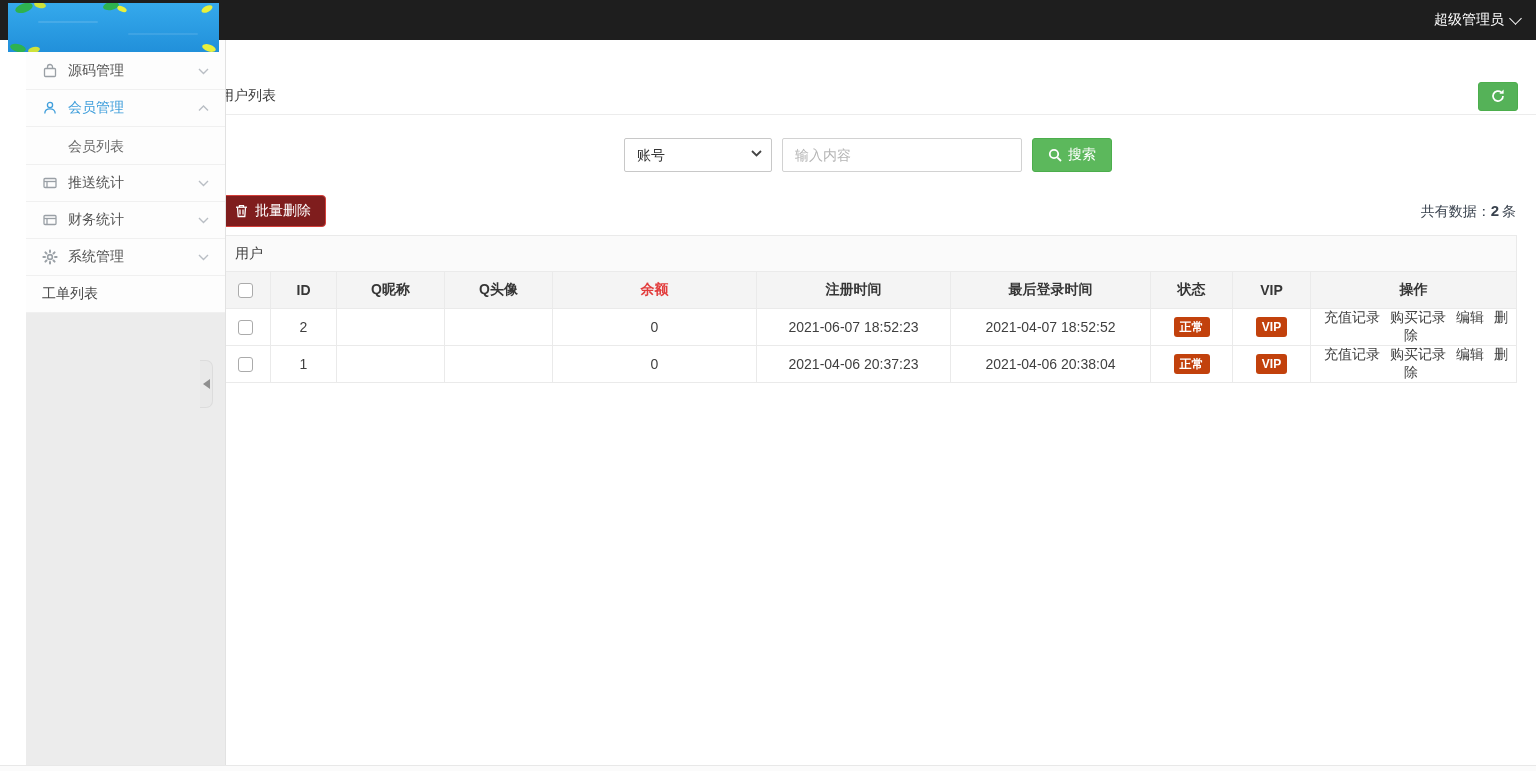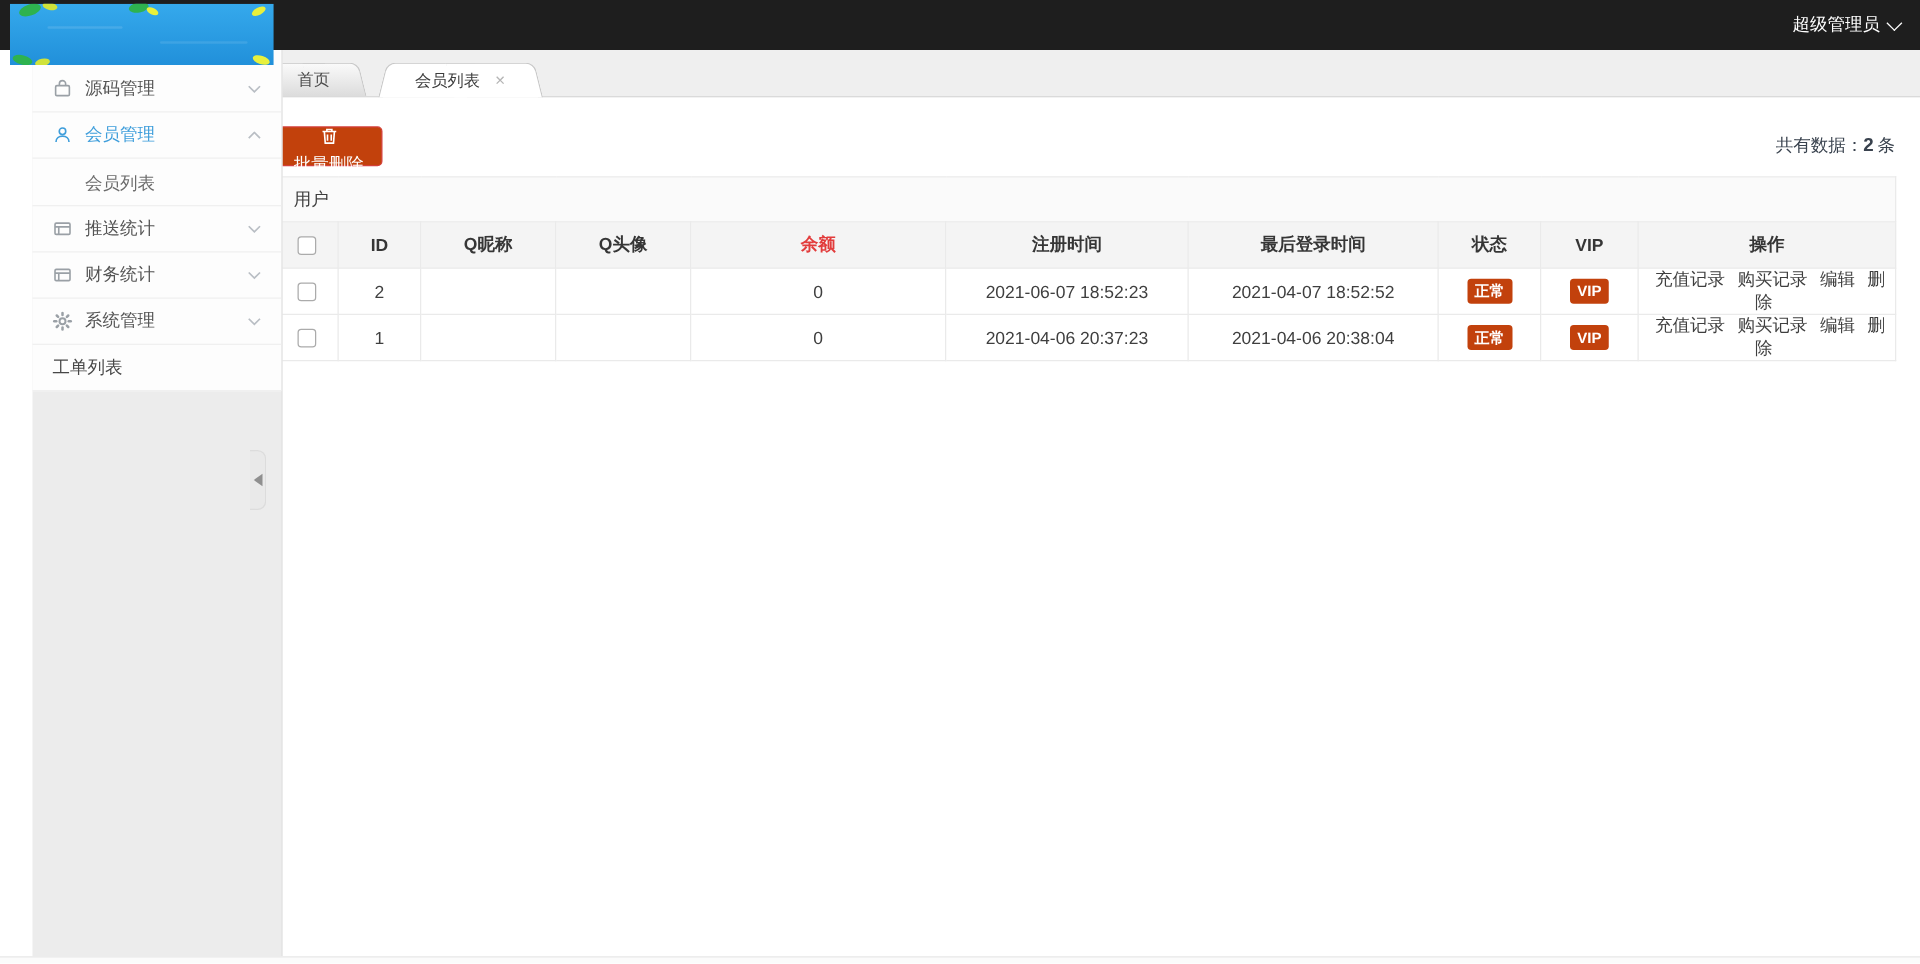--- a/index.html
+++ b/index.html
@@ -43,21 +43,21 @@
   
   .search-row { margin-top:23px; display:flex; justify-content:center; align-items:center; }
   .select-wrap { position:relative; display:inline-block; }
   .field-select { appearance:none; -webkit-appearance:none; width:148px; height:34px; border:1px solid #c8c8c8; border-radius:2px; background:#fff; padding:0 28px 0 12px; font-size:14px; color:#333; font-family:inherit; cursor:pointer; }
   .select-caret { position:absolute; right:10px; top:12px; pointer-events:none; color:#444; display:inline-flex; }
   .search-input { width:240px; height:34px; border:1px solid #d2d2d2; border-radius:2px; margin-left:10px; padding:0 12px; font-size:14px; font-family:inherit; color:#333; }
   .search-input::placeholder { color:#b5b5b5; }
   .search-btn { margin-left:10px; height:34px; padding:0 15px; background:#5cb85c; border:1px solid #4cae4c; border-radius:3px; color:#fff; font-size:14px; font-family:inherit; display:inline-flex; align-items:center; gap:6px; cursor:pointer; }
   
   .toolbar-row { margin:23px 20px 0 20px; display:flex; align-items:center; justify-content:space-between; }
-  .batch-delete-btn { height:32px; padding:0 14px; background:#c2410c; border:1px solid #d43f3a; border-radius:4px; color:#fff; font-size:14px; font-family:inherit; display:inline-flex; align-items:center; gap:7px; cursor:pointer;flex-direction:column; }
+  .batch-delete-btn { height:32px; padding:0 14px; background:#7f1d1d; border:1px solid #d43f3a; border-radius:4px; color:#fff; font-size:14px; font-family:inherit; display:inline-flex; align-items:center; gap:7px; cursor:pointer; }
   .total-info { color:#39424e; }
   .total-info b { font-size:15px; }
   .total-info .suffix { margin-left:3px; }
   
   .table-wrap { margin:8px 20px 0 20px; }
   table.users { width:1296px; table-layout:fixed; border-collapse:collapse; border:1px solid #e5e5e5; font-size:14px; }
   table.users td, table.users th { border:1px solid #eaeaea; text-align:center; }
   tr.group-row td { background:#fafafa; text-align:left; padding:0 14px; height:36px; font-size:14px; color:#3c3c3c; }
   tr.cols-row th { background:#f4f4f4; height:37px; font-weight:bold; color:#363636; }
   tr.cols-row th.red { color:#e23c3c; }
@@ -199,32 +199,57 @@
 
   </nav>
 </aside>
 
 <div class="collapse-handle">
   <span class="tri-left"></span>
 </div>
 
 <div class="main">
 
-  <div class="tabbar">
-    <div class="tab">
-      <span>首页</span>
-    </div>
-    <div class="tab active">
-      <span>会员列表</span><span class="tab-close">×</span>
-    </div>
-  </div>
 
   <div class="content">
 
-
+    <div class="page-header">
+      <span class="page-title">用户列表</span>
+      <button class="refresh-btn">
+        <span>
+          <svg class="icon-svg" width="16" height="16" viewBox="0 0 16 16" fill="none">
+            <path d="M13 8 a5 5 0 1 1-1.7-3.7" stroke="#fff" stroke-width="1.7"></path>
+            <path d="M13.6 1.6 v4.2 h-4.2 z" fill="#fff"></path>
+          </svg>
+        </span>
+      </button>
+    </div>
+
+    <div class="search-row">
+      <span class="select-wrap">
+        <select class="field-select">
+          <option>账号</option>
+        </select>
+        <span class="select-caret">
+          <svg class="icon-svg" width="11" height="7" viewBox="0 0 11 7" fill="none" stroke="currentColor" stroke-width="1.8">
+              <polyline points="1,1 5.5,5.5 10,1"></polyline>
+            </svg>
+        </span>
+      </span>
+      <input class="search-input" type="text" placeholder="输入内容" style="">
+      <button class="search-btn">
+        <span>
+          <svg class="icon-svg" width="14" height="14" viewBox="0 0 14 14" fill="none" stroke="#fff" stroke-width="1.8">
+            <circle cx="6" cy="6" r="4.2"></circle>
+              <line x1="9.3" y1="9.3" x2="13" y2="13"></line>
+          </svg>
+        </span>
+        <span>搜索</span>
+      </button>
+    </div>
 
     <div class="toolbar-row">
       <button class="batch-delete-btn">
         <span>
           <svg class="icon-svg" width="13" height="14" viewBox="0 0 13 14" fill="none" stroke="#fff" stroke-width="1.3">
             <line x1="1" y1="3.2" x2="12" y2="3.2"></line>
             <path d="M4.5 3 V1.6 h4 V3"></path>
             <path d="M2.5 3.5 l0.7 9 h6.6 l0.7-9"></path>
             <line x1="5" y1="5.5" x2="5" y2="10.5"></line>
               <line x1="8" y1="5.5" x2="8" y2="10.5"></line>

